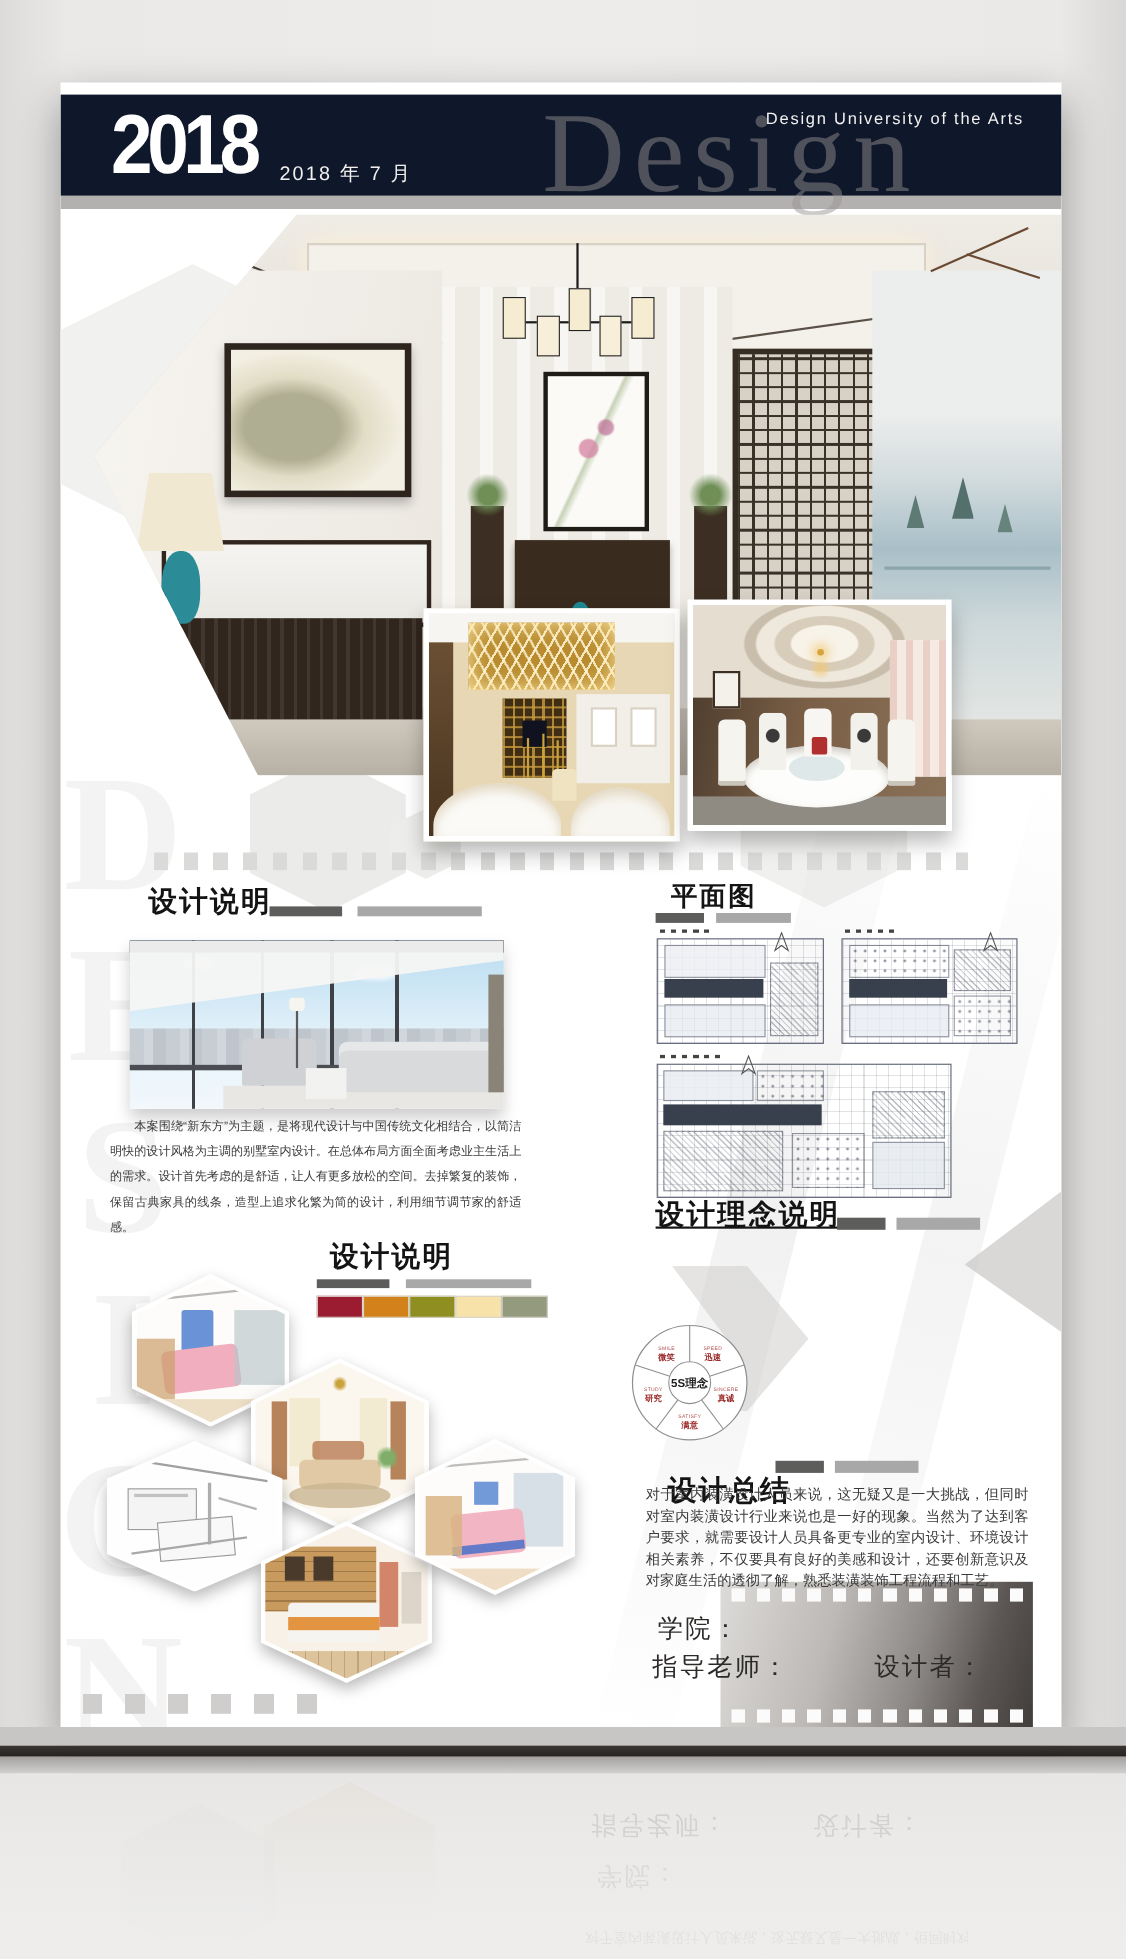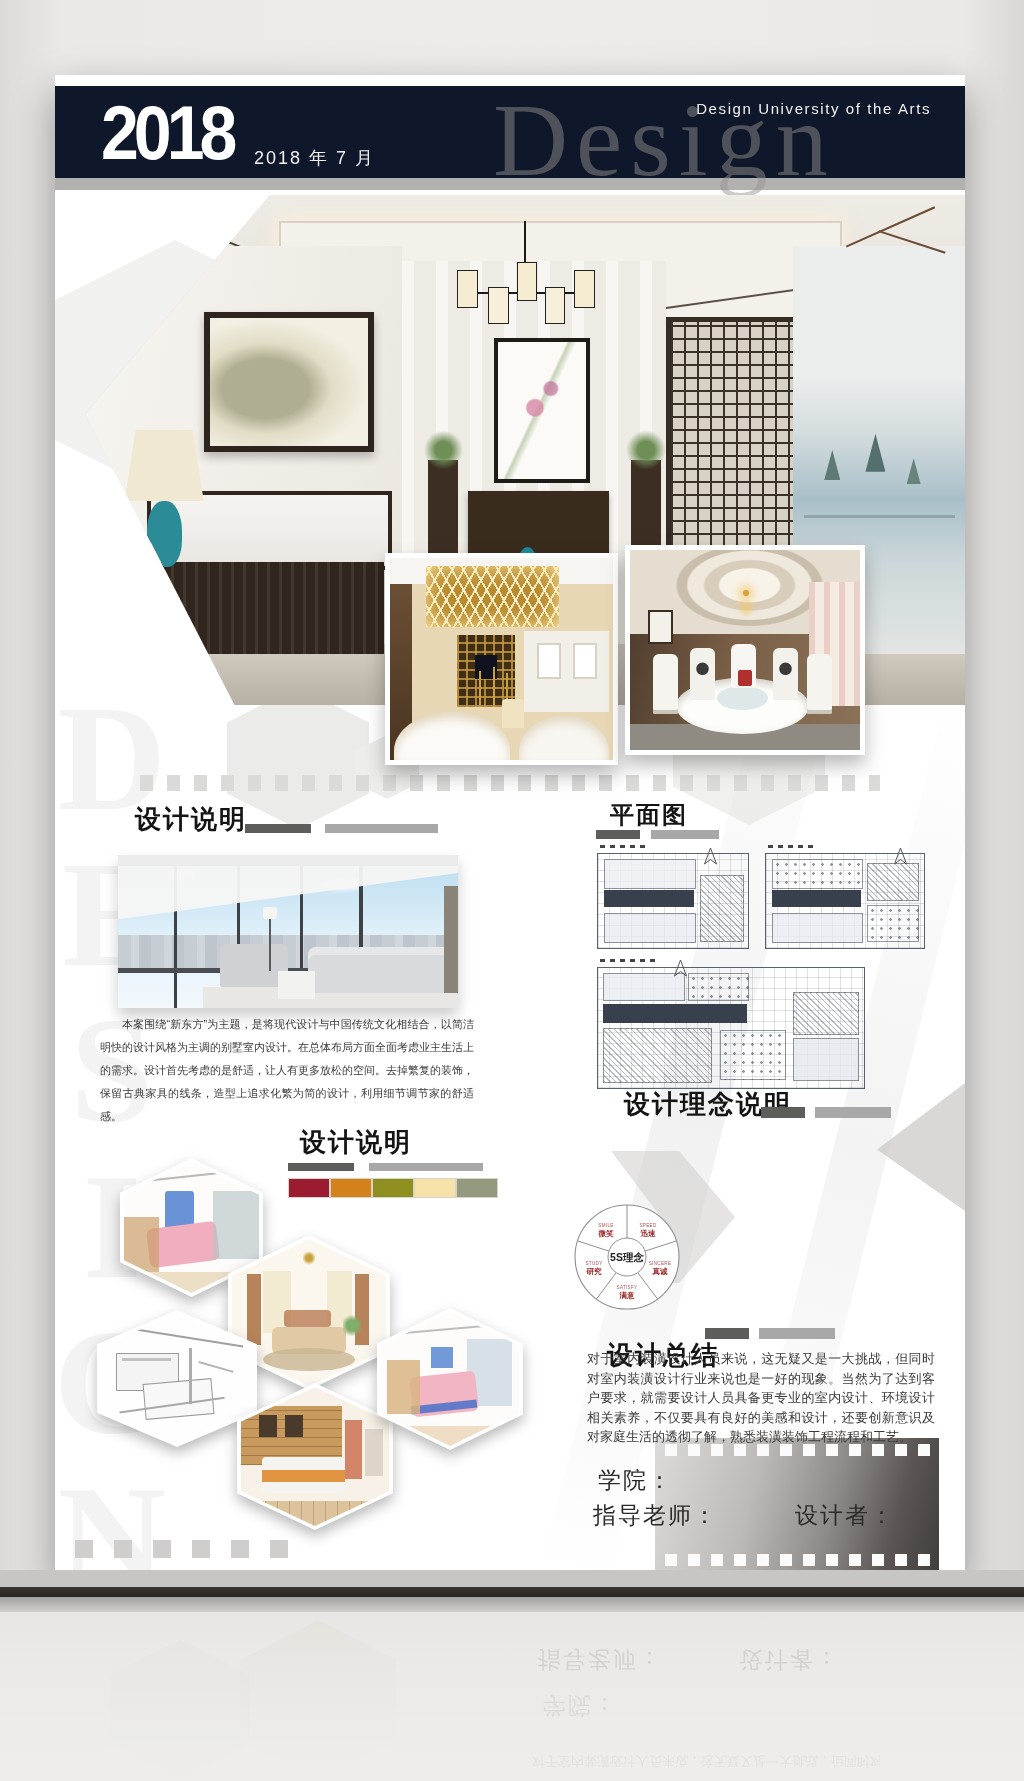--- a/index.html
+++ b/index.html
@@ -296,21 +296,21 @@
       <div class="proom pdots" style="left:34%;top:4%;width:22%;height:22%;"></div>
       <div class="proom phatch" style="left:2%;top:50%;width:40%;height:44%;"></div>
       <div class="proom pdots" style="left:46%;top:52%;width:24%;height:40%;"></div>
       <div class="proom phatch" style="right:2%;top:20%;width:24%;height:34%;"></div>
       <div class="proom" style="right:2%;bottom:6%;width:24%;height:34%;background:rgba(228,232,238,.8);"></div>
     </div>
     <svg class="abs" style="left:618px;top:884px;z-index:3;" width="15" height="19" viewBox="0 0 15 19">
         <path d="M7.5 1 L13.5 17 L7.5 12.5 L1.5 17 Z" fill="none" stroke="#555" stroke-width="1"></path>
       </svg>
 
-    <div class="stitle" style="left:552px;top:1012px;">设计理念说明</div>
+    <div class="stitle" style="left:524px;top:1012px;text-decoration:underline;">设计理念说明</div>
     <div class="bar" style="left: 706px; top: 1032px; width: 44px; height: 11px; background: rgb(93, 93, 91);"></div>
     <div class="bar" style="left: 760px; top: 1032px; width: 76px; height: 11px; background: rgb(168, 168, 168);"></div>
 
     <svg class="wheel abs" style="left:516px;top:1126px;z-index:2;" width="112" height="112" viewBox="0 0 112 112">
       <circle cx="56" cy="56" r="52" fill="#ffffff" stroke="#8f8f8f" stroke-width="1.1"></circle>
       <line x1="56" y1="37" x2="56" y2="4" stroke="#8f8f8f" stroke-width="1"></line>
       <line x1="37.9" y1="50.1" x2="6.5" y2="39.9" stroke="#8f8f8f" stroke-width="1"></line>
       <line x1="45.4" y1="71.4" x2="25.4" y2="98.1" stroke="#8f8f8f" stroke-width="1"></line>
       <line x1="66.6" y1="71.4" x2="86.6" y2="98.1" stroke="#8f8f8f" stroke-width="1"></line>
       <line x1="74.1" y1="50.1" x2="105.5" y2="39.9" stroke="#8f8f8f" stroke-width="1"></line>

